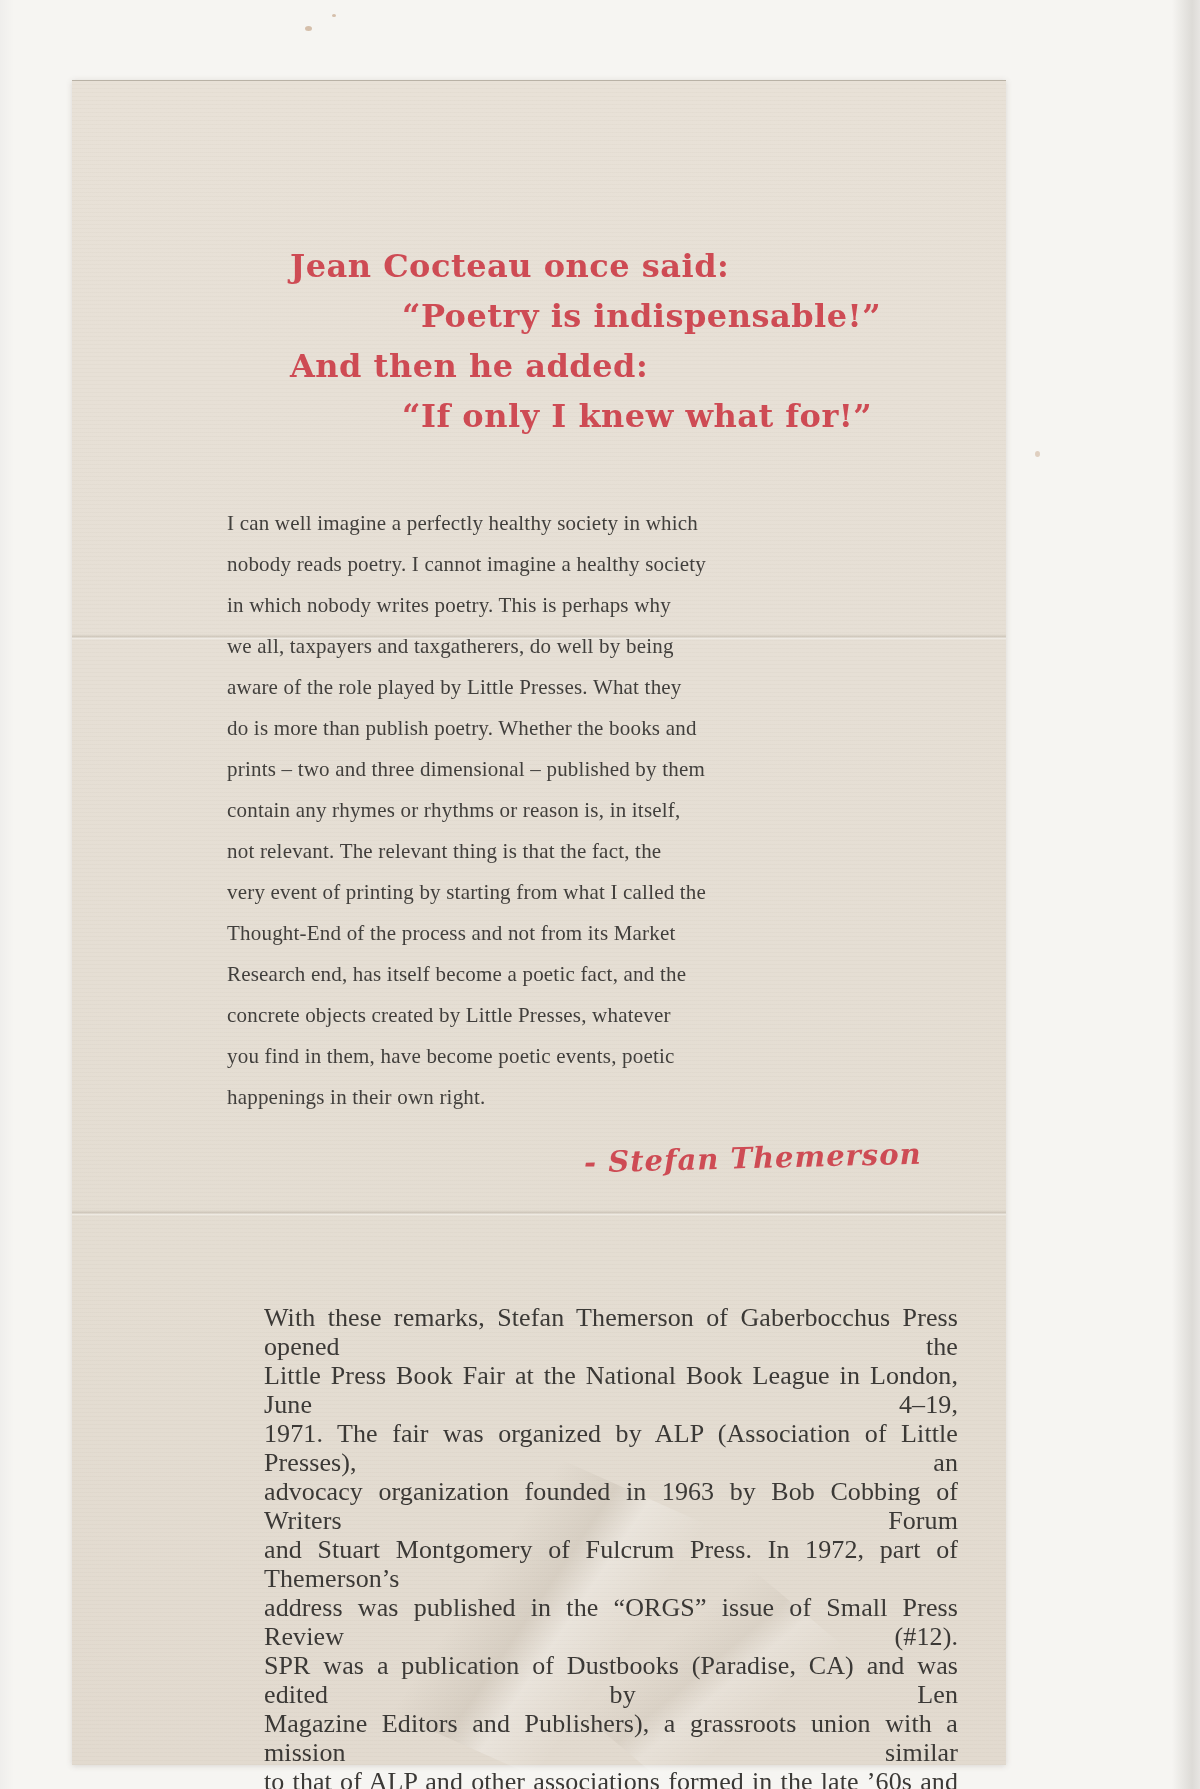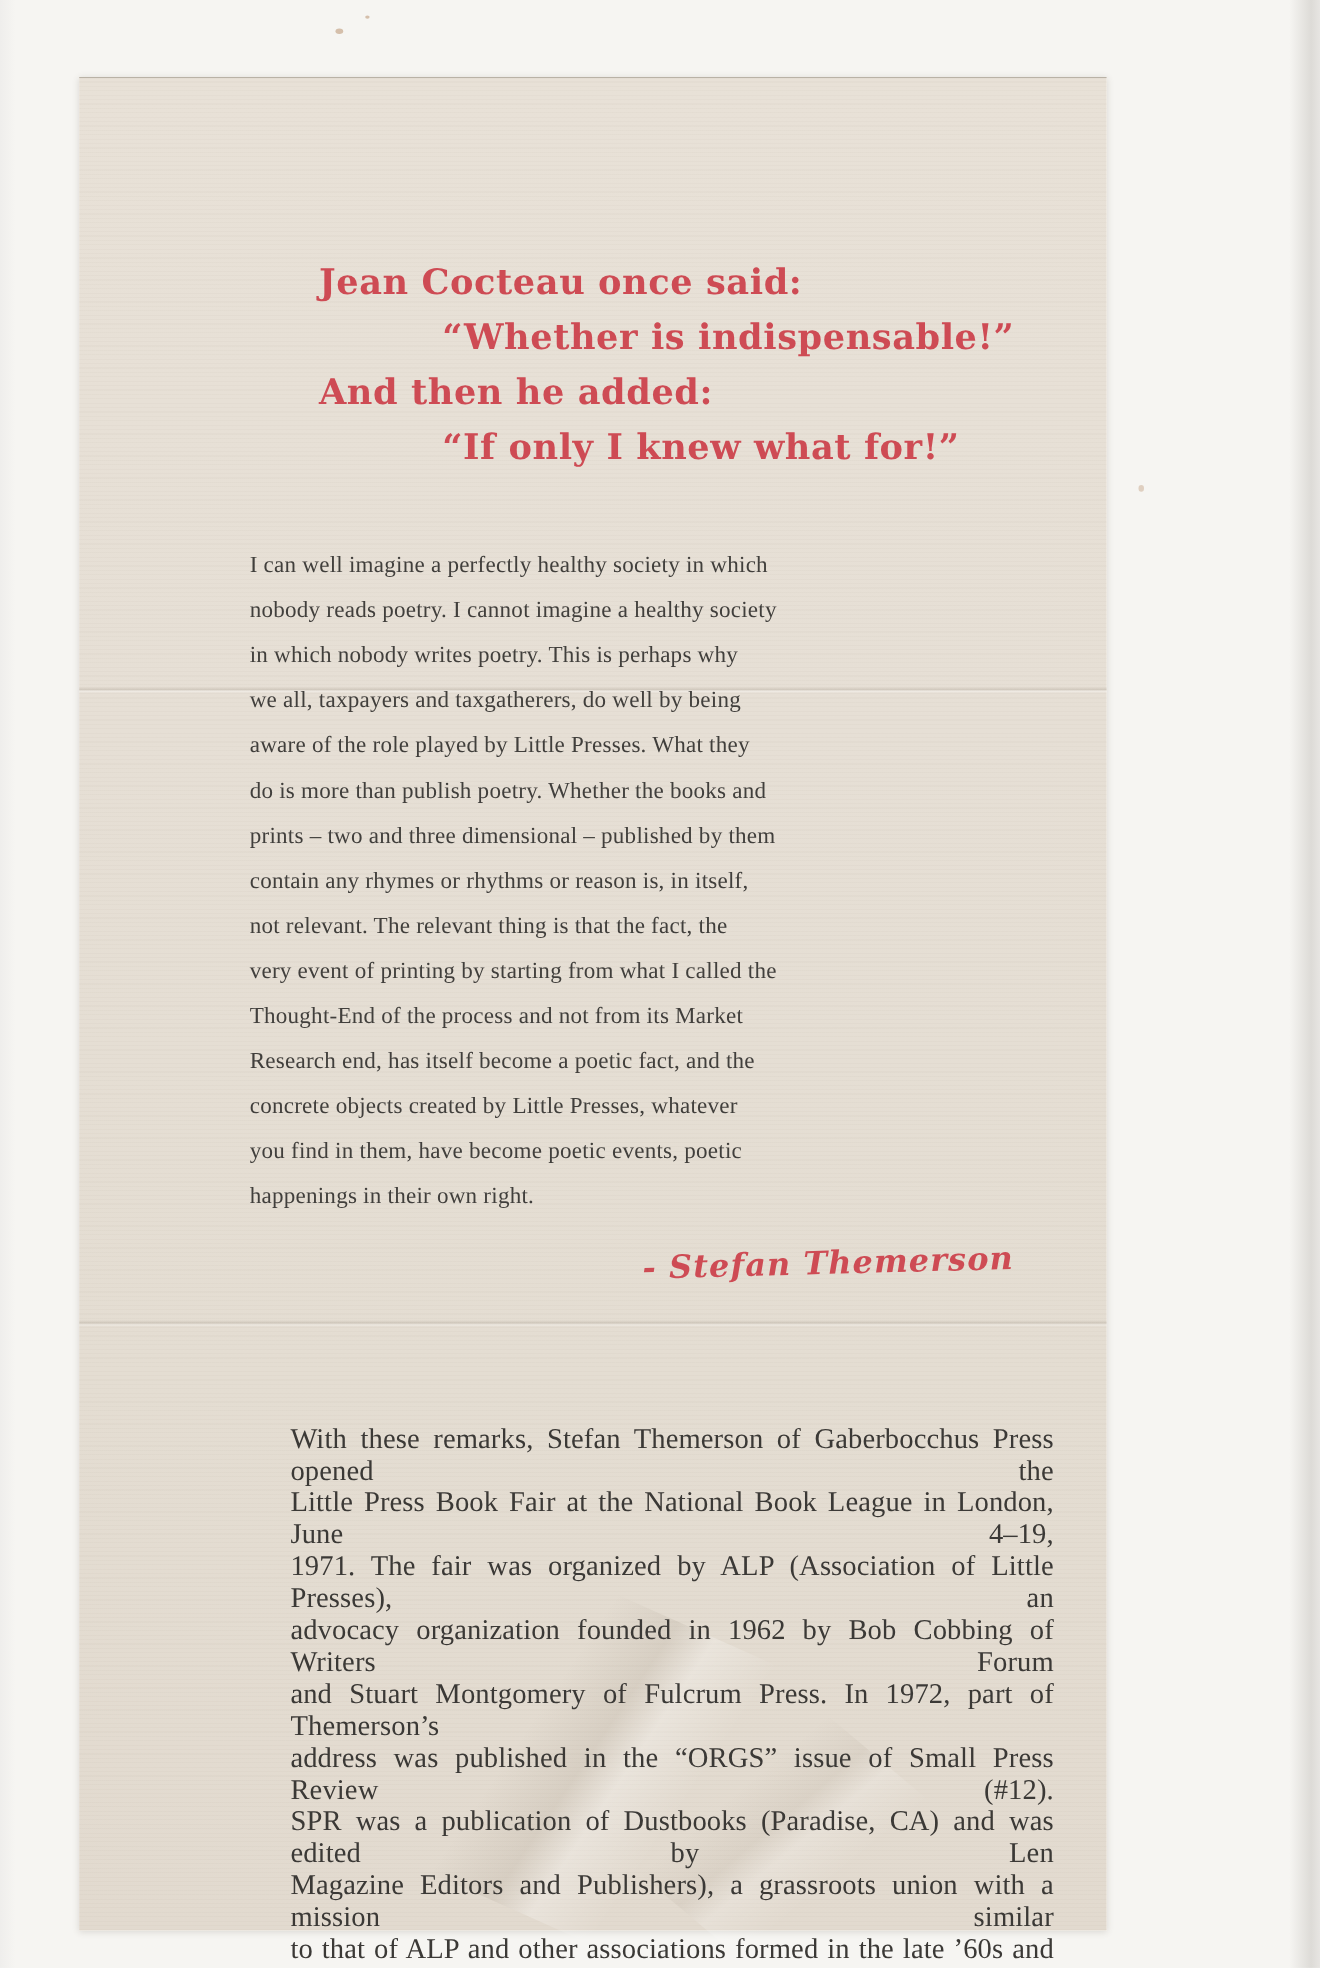--- a/index.html
+++ b/index.html
@@ -9,21 +9,21 @@
     position: relative;
     overflow: hidden;
     font-family: "Liberation Serif", serif;
   }
   .scan {
     position: absolute; inset: 0;
     background: linear-gradient(90deg, #efeeec 0px, #f6f5f2 14px, #f6f5f2 1172px, #dddbd7 1192px, #e7e5e2 1200px);
   }
   .paper {
     position: absolute;
-    left: 72px; top: 70px;
+    left: 72px; top: 80px;
     width: 934px; height: 1684px;
     background:
       linear-gradient(180deg, #e8e1d7 0%, #e6dfd5 35%, #e4ddd2 70%, #e2dacf 100%);
     border-top: 1px solid #b9b2a6;
     box-shadow: 0 1px 6px rgba(90,80,65,0.18);
   }
   
   .paper::before {
     content: "";
     position: absolute; inset: 0;
@@ -109,21 +109,21 @@
 
   <div class="paper">
     <div class="crease crease-1"></div>
     <div class="crease crease-2"></div>
     <div class="wrinkle wrinkle-1"></div>
     <div class="wrinkle wrinkle-2"></div>
     <span class="speck speck-3"></span>
 
     <div class="heading" id="heading" style="color: rgb(206, 75, 84);">
         <div class="h-line">Jean Cocteau once said:</div>
-        <div class="h-line indented">“Whether is indispensable!”</div>
+        <div class="h-line indented">“Poetry is indispensable!”</div>
         <div class="h-line">And then he added:</div>
         <div class="h-line indented">“If only I knew what for!”</div>
       </div>
 
     <div class="bodytext" id="bodytext">
         <div class="b-line">I can well imagine a perfectly healthy society in which</div>
         <div class="b-line">nobody reads poetry. I cannot imagine a healthy society</div>
         <div class="b-line">in which nobody writes poetry. This is perhaps why</div>
         <div class="b-line">we all, taxpayers and taxgatherers, do well by being</div>
         <div class="b-line">aware of the role played by Little Presses. What they</div>
@@ -138,21 +138,21 @@
         <div class="b-line">you find in them, have become poetic events, poetic</div>
         <div class="b-line">happenings in their own right.</div>
       </div>
 
     <div class="signature" style="color: rgb(206, 75, 84);">- Stefan Themerson</div>
 
     <div class="footnote" id="footnote">
         <div class="f-line"><span>With these remarks, Stefan Themerson of Gaberbocchus Press opened the</span></div>
         <div class="f-line"><span>Little Press Book Fair at the National Book League in London, June 4–19,</span></div>
         <div class="f-line"><span>1971. The fair was organized by ALP (Association of Little Presses), an</span></div>
-        <div class="f-line"><span>advocacy organization founded in 1962 by Bob Cobbing of Writers Forum</span></div>
+        <div class="f-line"><span>advocacy organization founded in 1963 by Bob Cobbing of Writers Forum</span></div>
         <div class="f-line"><span>and Stuart Montgomery of Fulcrum Press. In 1972, part of Themerson’s</span></div>
         <div class="f-line"><span>address was published in the “ORGS” issue of </span><span class="italic">Small Press Review</span><span> (#12).</span></div>
         <div class="f-line"><span class="italic">SPR</span><span> was a publication of Dustbooks (Paradise, CA) and was edited by Len</span></div>
         <div class="f-line"><span>Magazine Editors and Publishers), a grassroots union with a mission similar</span></div>
         <div class="f-line"><span>to that of ALP and other associations formed in the late ’60s and early ’70s.</span></div>
       </div>
   </div>
 </div>
 
 </body></html>

